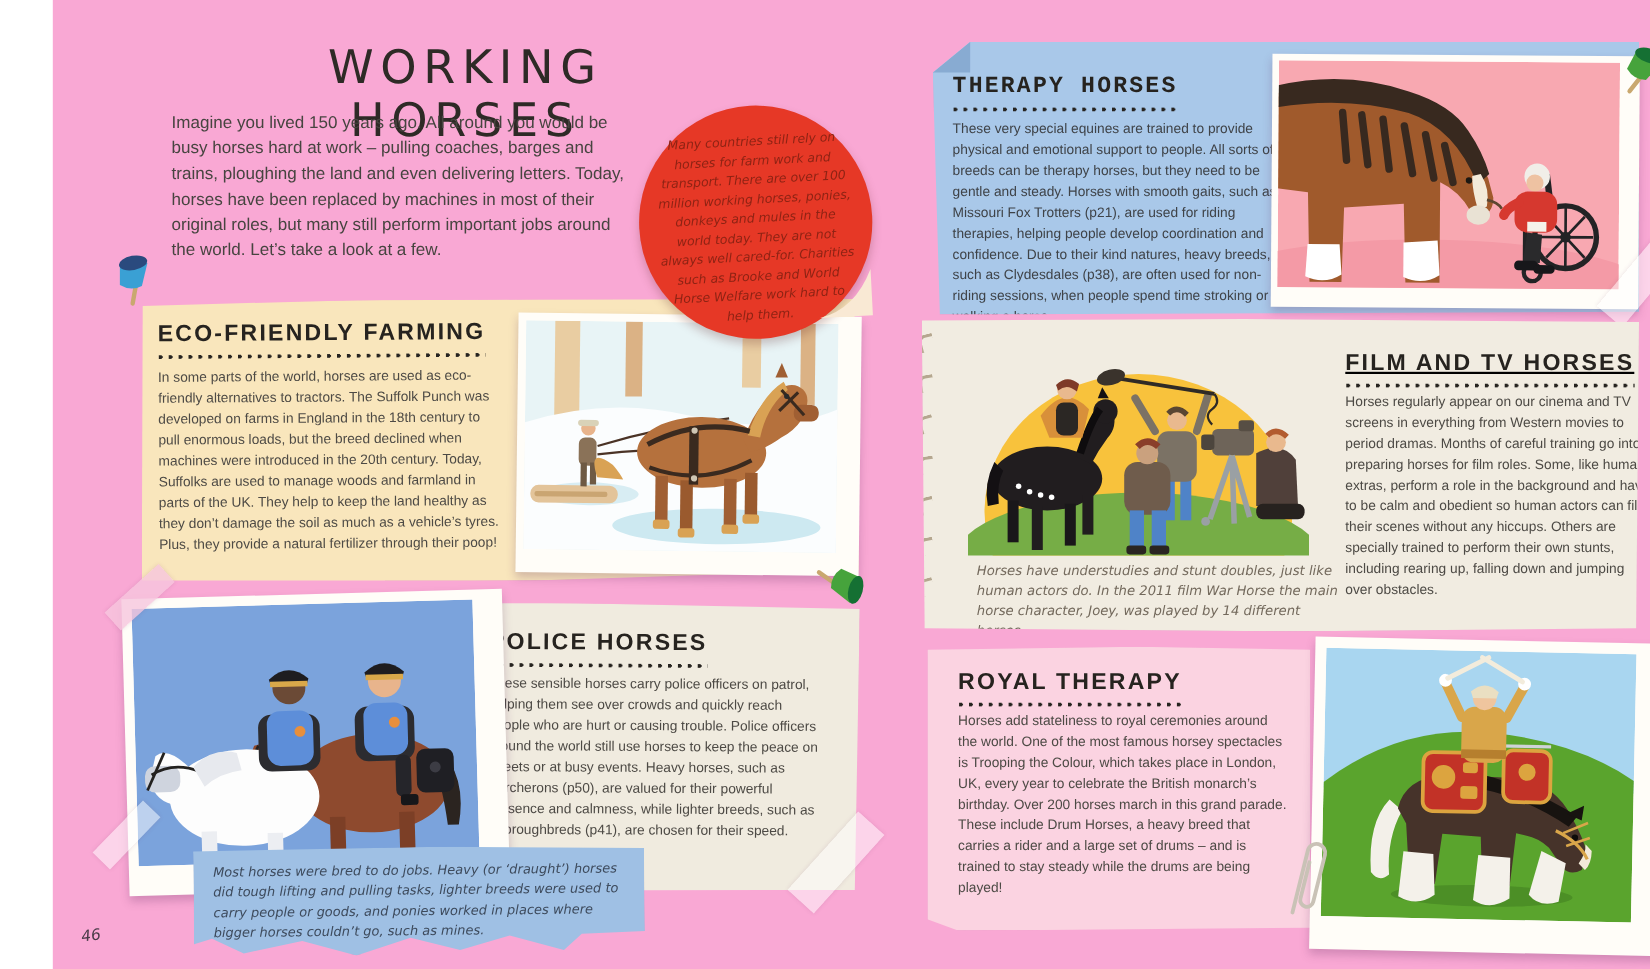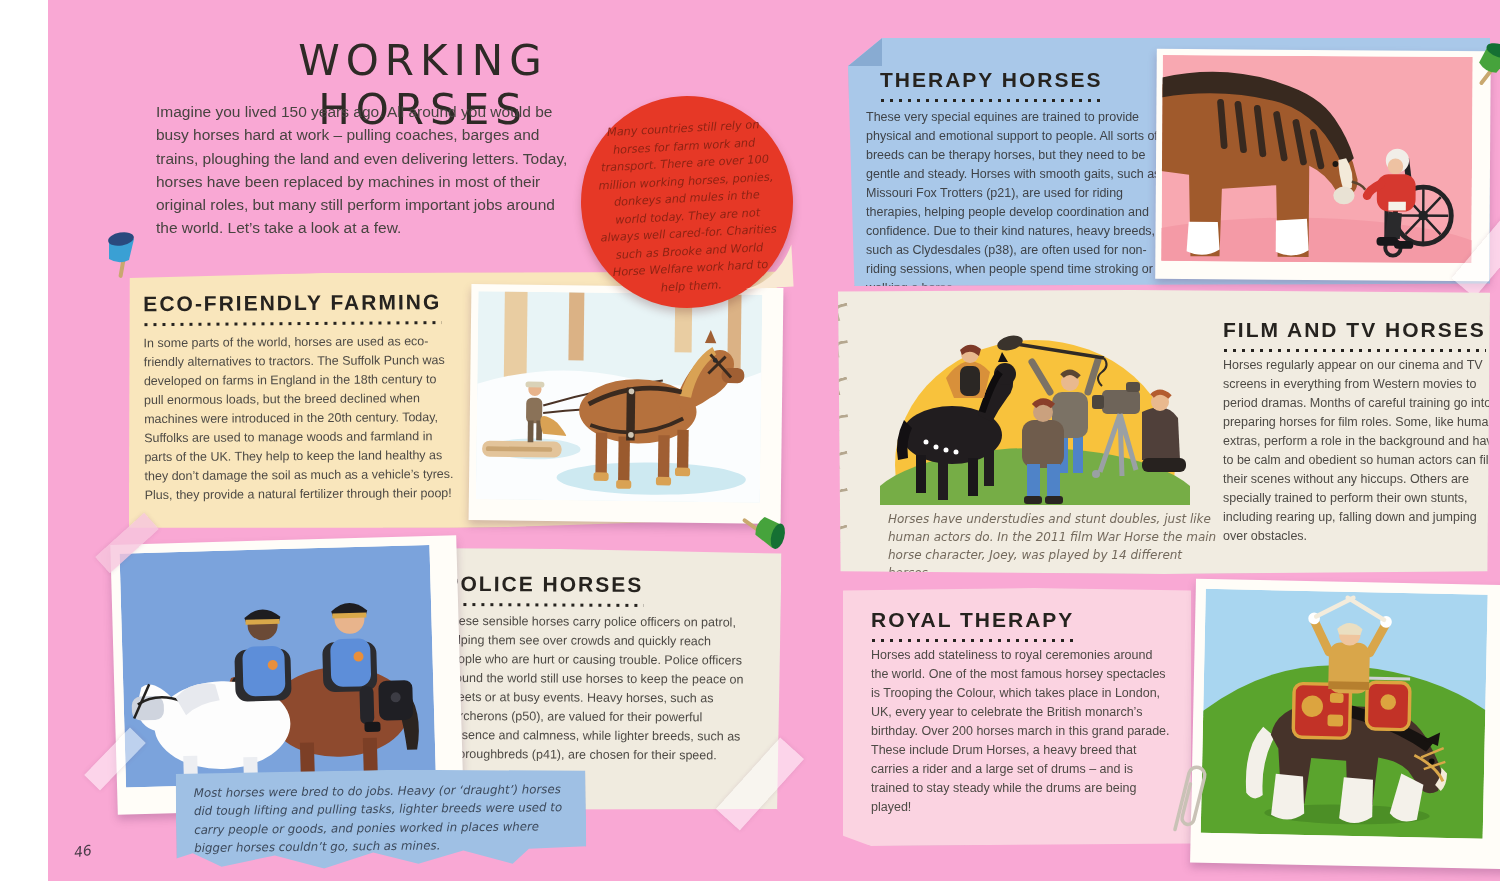--- a/index.html
+++ b/index.html
@@ -183,21 +183,21 @@
       <path d="M9,12 Q20,-1 34,9 L29,30 Q19,35 9,29 Z" fill="#46a33c"></path>
       <ellipse cx="21" cy="9" rx="13" ry="6.5" fill="#157033" transform="rotate(-10 21 9)"></ellipse>
     </svg>
   </div>
 
   <div class="note" style="left:800px;top:38px;width:642px;height:248px;background:#a9c8e9;
               clip-path:polygon(34px 0,100% 0,100% 99%,1% 100%,0 28px);">
     <svg width="36" height="30" viewBox="0 0 36 30" style="position:absolute;left:0;top:0;">
       <polygon points="34,0 0,28 34,28" fill="#88abd2"></polygon>
     </svg>
-    <div class="abs" style="left:32px;top:30px;">
+    <div class="abs" style="left:18px;top:30px;font-family:Liberation Mono, monospace;">
       <div class="note-heading">THERAPY HORSES</div>
       <div class="dots"></div>
     </div>
     <div class="abs body-text" style="left:18px;top:70px;width:300px;color:#3f4348;">These very special equines are trained to provide physical and emotional support to people. All sorts of breeds can be therapy horses, but they need to be gentle and steady. Horses with smooth gaits, such as Missouri Fox Trotters (p21), are used for riding therapies, helping people develop coordination and confidence. Due to their kind natures, heavy breeds, such as Clydesdales (p38), are often used for non-riding sessions, when people spend time stroking or walking a horse.</div>
   </div>
 
   <div class="photo" style="left:1108px;top:50px;width:322px;height:218px;padding:6px;transform:rotate(0.4deg);">
     <svg width="310" height="206" viewBox="0 0 320 210" preserveAspectRatio="none">
       <rect width="320" height="210" fill="#f8a8b1"></rect>
       <ellipse cx="140" cy="210" rx="210" ry="45" fill="#f49aa6"></ellipse>
@@ -243,21 +243,21 @@
               clip-path:polygon(0 0.5%,45% 0,100% 1%,99.6% 99%,50% 100%,0.4% 99%);">
     <div class="abs" style="left:-3px;top:14px;display:flex;flex-direction:column;gap:21px;">
       <span style="width:11px;height:13px;border-top:3px solid #b5a78f;border-left:3px solid #b5a78f;border-radius:7px 0 0 0;transform:rotate(-14deg);display:block;"></span>
       <span style="width:11px;height:13px;border-top:3px solid #b5a78f;border-left:3px solid #b5a78f;border-radius:7px 0 0 0;transform:rotate(-10deg);display:block;"></span>
       <span style="width:11px;height:13px;border-top:3px solid #b5a78f;border-left:3px solid #b5a78f;border-radius:7px 0 0 0;transform:rotate(-16deg);display:block;"></span>
       <span style="width:11px;height:13px;border-top:3px solid #b5a78f;border-left:3px solid #b5a78f;border-radius:7px 0 0 0;transform:rotate(-9deg);display:block;"></span>
       <span style="width:11px;height:13px;border-top:3px solid #b5a78f;border-left:3px solid #b5a78f;border-radius:7px 0 0 0;transform:rotate(-13deg);display:block;"></span>
       <span style="width:11px;height:13px;border-top:3px solid #b5a78f;border-left:3px solid #b5a78f;border-radius:7px 0 0 0;transform:rotate(-11deg);display:block;"></span>
       <span style="width:11px;height:13px;border-top:3px solid #b5a78f;border-left:3px solid #b5a78f;border-radius:7px 0 0 0;transform:rotate(-15deg);display:block;"></span>
     </div>
-    <div class="abs" style="left:385px;top:28px;">
+    <div class="abs" style="left:385px;top:28px;text-decoration:underline;">
       <div class="note-heading">FILM AND TV HORSES</div>
       <div class="dots"></div>
     </div>
     <div class="abs body-text" style="left:385px;top:66px;width:278px;">Horses regularly appear on our cinema and TV screens in everything from Western movies to period dramas. Months of careful training go into preparing horses for film roles. Some, like human extras, perform a role in the background and have to be calm and obedient so human actors can film their scenes without any hiccups. Others are specially trained to perform their own stunts, including rearing up, falling down and jumping over obstacles.</div>
     <div class="abs hand" style="left:50px;top:220px;width:334px;font-size:12px;line-height:1.5;color:#73695c;">Horses have understudies and stunt doubles, just like human actors do. In the 2011 film War Horse the main horse character, Joey, was played by 14 different horses.</div>
 
     <svg width="310" height="205" viewBox="0 0 310 205" style="position:absolute;left:42px;top:10px;">
       <rect width="310" height="205" fill="#f1ece1"></rect>
       <ellipse cx="155" cy="165" rx="140" ry="125" fill="#f8c23c"></ellipse>
       <ellipse cx="155" cy="210" rx="168" ry="62" fill="#76ad46"></ellipse>

